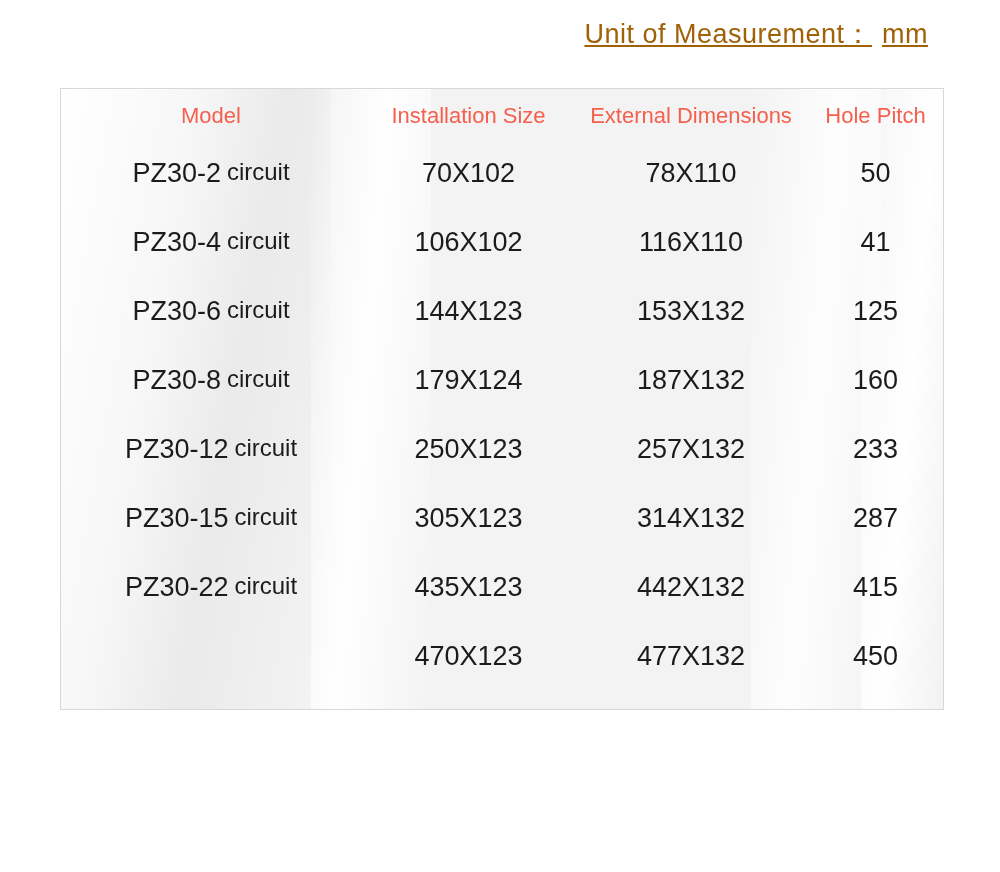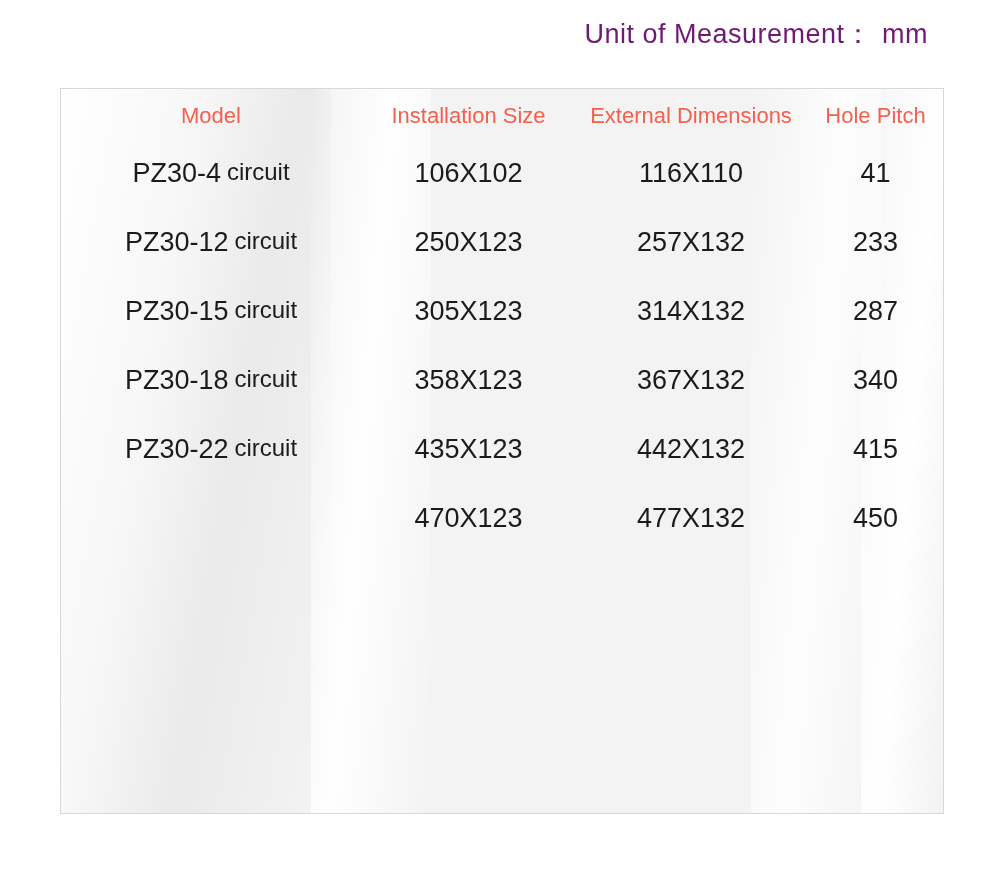--- a/index.html
+++ b/index.html
@@ -14,34 +14,35 @@
     color: #1a1a1a;
     position: relative;
     overflow: hidden;
   }
 
   .unit-line {
     position: absolute;
     top: 16px;
     right: 72px;
     font-size: 27px;
-    color: #701a75;
+    color: #a16207;
     letter-spacing: 0.5px;
     white-space: nowrap;
+    text-decoration: underline;
   }
   .unit-line .unit-value {
     margin-left: 10px;
   }
 
   .table-card {
     position: absolute;
     left: 60px;
     top: 88px;
     width: 884px;
-    height: 726px;
+    height: 622px;
     background: #f3f3f3;
     border: 1px solid #d8d8d8;
     box-sizing: border-box;
     overflow: hidden;
   }
 
   
   .gloss {
     position: absolute;
     top: 0;
@@ -135,42 +136,54 @@
     <thead>
       <tr>
         <th class="h-model">Model</th>
         <th>Installation Size</th>
         <th>External Dimensions</th>
         <th>Hole Pitch</th>
       </tr>
     </thead>
     <tbody>
       <tr>
+        <td class="model-cell"><span class="model-name">PZ30-2</span><span class="model-suffix">circuit</span></td>
+        <td>70X102</td>
+        <td>78X110</td>
+        <td>50</td>
+      </tr>
+      <tr>
         <td class="model-cell"><span class="model-name">PZ30-4</span><span class="model-suffix">circuit</span></td>
         <td>106X102</td>
         <td>116X110</td>
         <td>41</td>
+      </tr>
+      <tr>
+        <td class="model-cell"><span class="model-name">PZ30-6</span><span class="model-suffix">circuit</span></td>
+        <td>144X123</td>
+        <td>153X132</td>
+        <td>125</td>
+      </tr>
+      <tr>
+        <td class="model-cell"><span class="model-name">PZ30-8</span><span class="model-suffix">circuit</span></td>
+        <td>179X124</td>
+        <td>187X132</td>
+        <td>160</td>
       </tr>
       <tr>
         <td class="model-cell"><span class="model-name">PZ30-12</span><span class="model-suffix">circuit</span></td>
         <td>250X123</td>
         <td>257X132</td>
         <td>233</td>
       </tr>
       <tr>
         <td class="model-cell"><span class="model-name">PZ30-15</span><span class="model-suffix">circuit</span></td>
         <td>305X123</td>
         <td>314X132</td>
         <td>287</td>
-      </tr>
-      <tr>
-        <td class="model-cell"><span class="model-name">PZ30-18</span><span class="model-suffix">circuit</span></td>
-        <td>358X123</td>
-        <td>367X132</td>
-        <td>340</td>
       </tr>
       <tr>
         <td class="model-cell"><span class="model-name">PZ30-22</span><span class="model-suffix">circuit</span></td>
         <td>435X123</td>
         <td>442X132</td>
         <td>415</td>
       </tr>
       <tr>
         <td class="model-cell"></td>
         <td>470X123</td>

